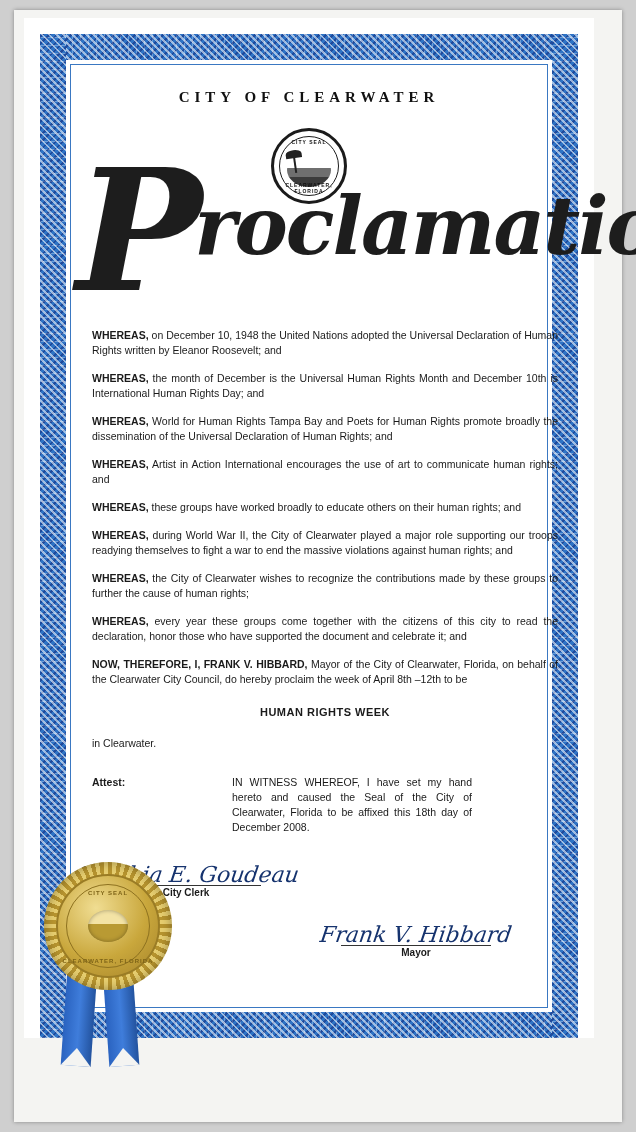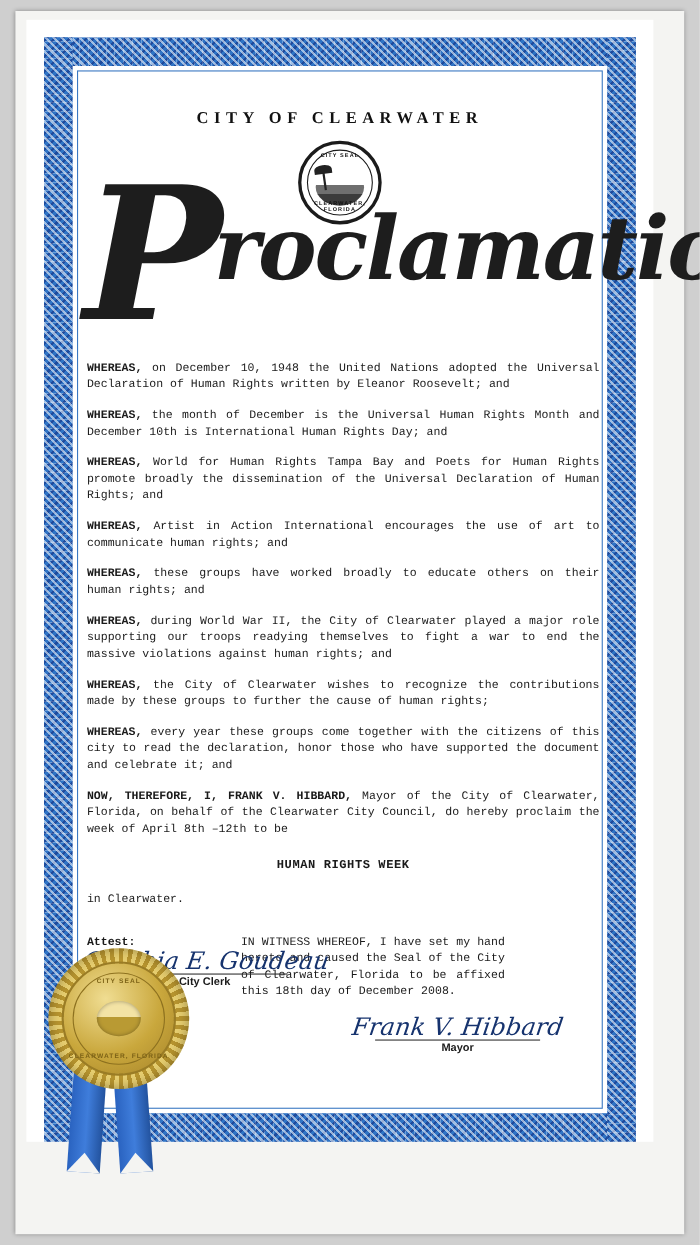--- a/index.html
+++ b/index.html
@@ -78,21 +78,21 @@
     color: #111;
   }
 
   #city-title {
     text-align: center;
     font-family: "Liberation Serif", serif;
     font-size: 15px;
     letter-spacing: 5px;
     font-weight: bold;
     color: #111;
-    margin-top: 30px;
+    margin-top: 19px;
   }
 
   #seal-wrap {
     position: absolute;
     left: 50%;
     margin-left: -38px;
     top: 58px;
     width: 76px;
     height: 76px;
   }
@@ -165,24 +165,24 @@
   }
   #proclamation-word .drop {
     font-size: 168px;
     line-height: 0.78;
     vertical-align: -36px;
     margin-right: -6px;
   }
 
   #body-text {
     position: absolute;
-    left: 3px;
+    left: 16px;
     top: 258px;
     width: 466px;
-    font-family: Liberation Mono, monospace;
+    font-family: Liberation Sans, sans-serif;
     font-size: 10.5px;
     line-height: 15px;
     text-align: justify;
     color: #1a1a1a;
   }
   #body-text p {
     margin: 0 0 13px 0;
   }
   #body-text .lead {
     font-weight: bold;

